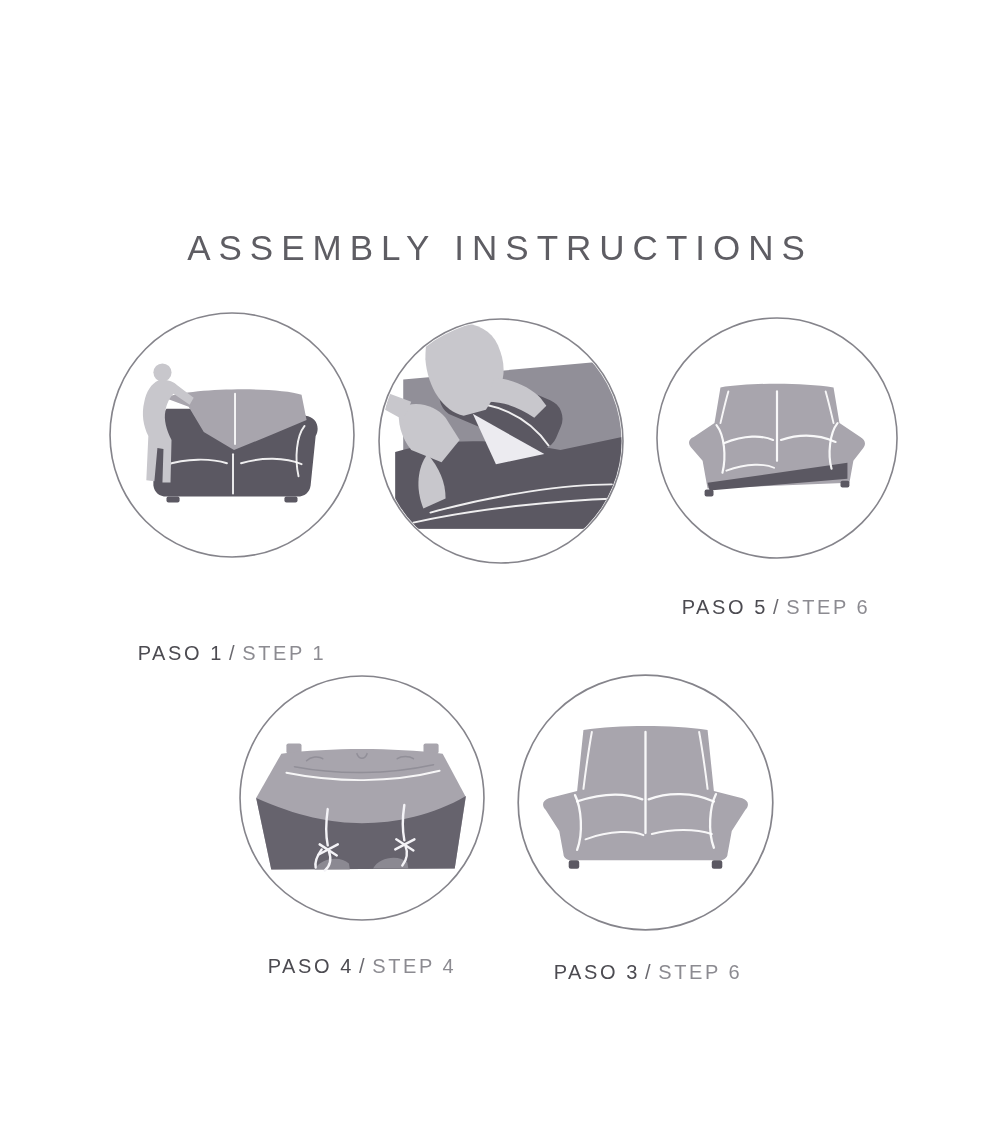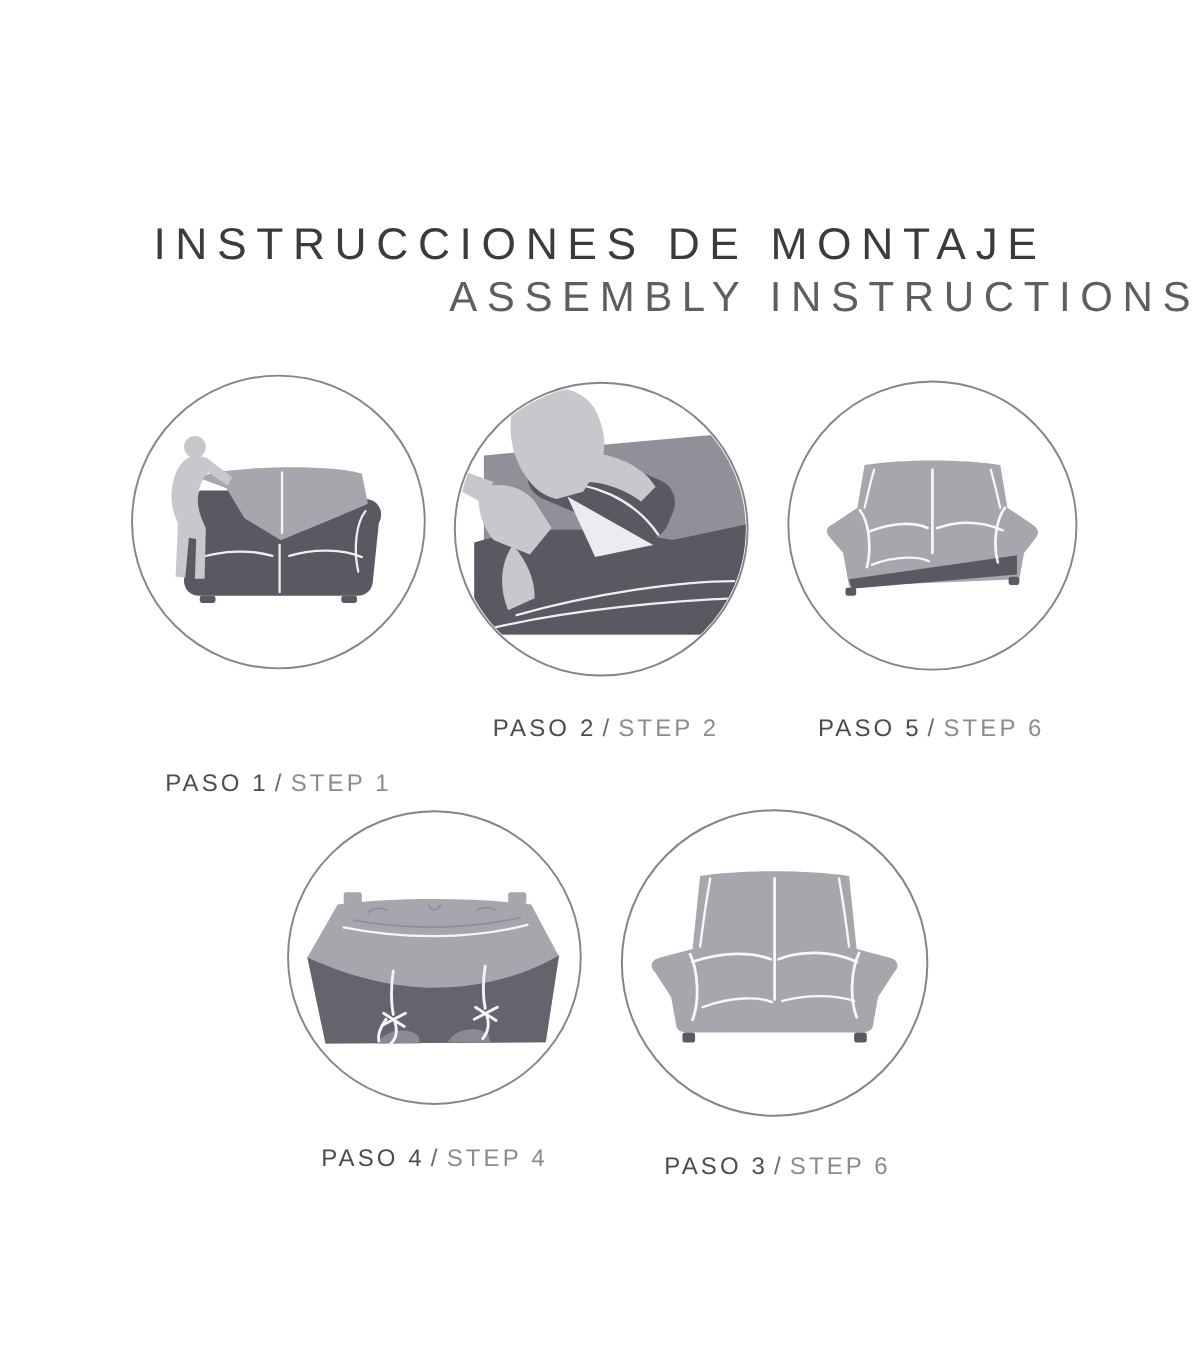--- a/index.html
+++ b/index.html
@@ -5,21 +5,21 @@
   html,body{margin:0;padding:0;background:#ffffff;}
   .canvas{
     position:relative;width:1000px;height:1125px;background:#ffffff;
     font-family:"Liberation Sans", sans-serif;overflow:hidden;
   }
   .title1{
     position:absolute;top:183px;left:0;width:1000px;text-align:center;
     font-size:37px;font-weight:400;letter-spacing:8px;color:#3b3a40;white-space:nowrap;
   }
   .title2{
-    position:absolute;top:228px;left:0;width:1000px;text-align:right;
+    position:absolute;top:228px;left:0;width:1000px;text-align:center;
     font-size:35px;font-weight:400;letter-spacing:8px;color:#5e5d63;white-space:nowrap;
   }
   .fig{position:absolute;}
   .fig svg{display:block;width:100%;height:100%;}
   .cap{
     position:absolute;width:320px;text-align:center;white-space:nowrap;
     font-size:20px;letter-spacing:2.6px;color:#4c4b51;font-weight:400;
   }
   .cap .sep{color:#6a696f;margin:0 5px;}
   .cap .step-part{color:#8c8b91;}
@@ -27,21 +27,20 @@
   .seam2{fill:none;stroke:#ffffff;stroke-width:2.2;stroke-linecap:round;opacity:.92;}
   .detail{fill:none;stroke:#8d8b94;stroke-width:1.5;stroke-linecap:round;opacity:.85;}
   .tie{fill:none;stroke:#f4f3f7;stroke-width:2.4;stroke-linecap:round;}
   .ring{fill:#ffffff;stroke:#85848b;stroke-width:1.6;}
 </style>
 </head>
 <body>
 
 <div class="canvas">
 
-  <div class="title1">INSTRUCCIONES DE MONTAJE</div>
   <div class="title2">ASSEMBLY INSTRUCTIONS</div>
 
   <div class="fig" style="left:106px;top:309px;width:252px;height:252px;">
     <svg viewBox="0 0 250 250">
       <defs>
           <clipPath id="c1">
             <circle cx="125" cy="125" r="119.5"></circle>
           </clipPath>
         </defs>
       <circle class="ring" cx="125" cy="125" r="121"></circle>
@@ -186,23 +185,20 @@
           <path class="seam" d="M74,58 C70,80 68,96 66,112" opacity=".6"></path>
           <path class="seam" d="M176,58 C180,80 182,96 184,112" opacity=".6"></path>
         </g>
       </g>
     </svg>
   </div>
 
   <div class="cap" style="left:72px;top:596px;margin-top:46px;">
     <span class="paso-part">PASO 1</span><span class="sep">/</span><span class="step-part">STEP 1</span>
   </div>
-  <div class="cap" style="left:345px;top:596px;">
-    <span class="paso-part">PASO 2</span><span class="sep">/</span><span class="step-part">STEP 2</span>
-  </div>
   <div class="cap" style="left:616px;top:596px;">
     <span class="paso-part">PASO 5</span><span class="sep">/</span><span class="step-part">STEP 6</span>
   </div>
 
   <div class="cap" style="left:202px;top:955px;">
     <span class="paso-part">PASO 4</span><span class="sep">/</span><span class="step-part">STEP 4</span>
   </div>
   <div class="cap" style="left:488px;top:961px;">
     <span class="paso-part">PASO 3</span><span class="sep">/</span><span class="step-part">STEP 6</span>
   </div>

